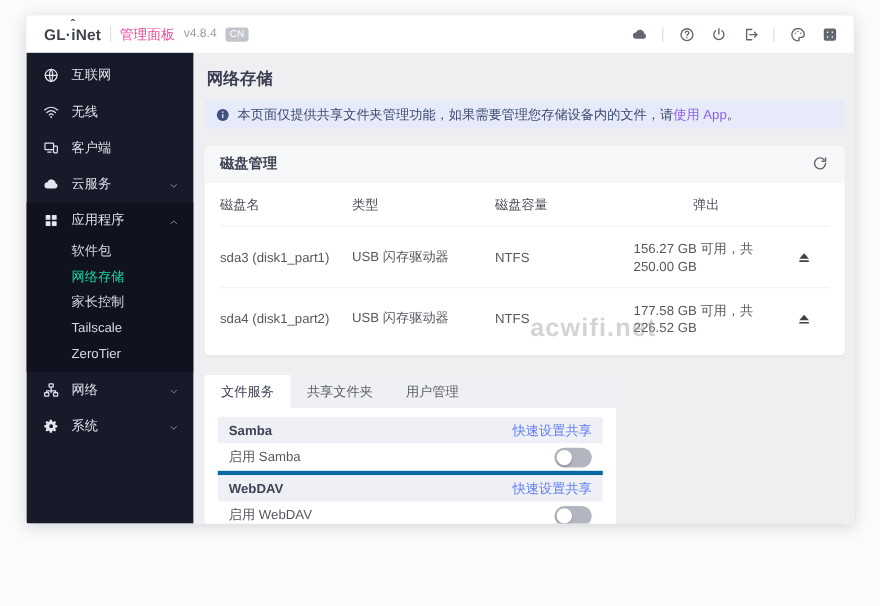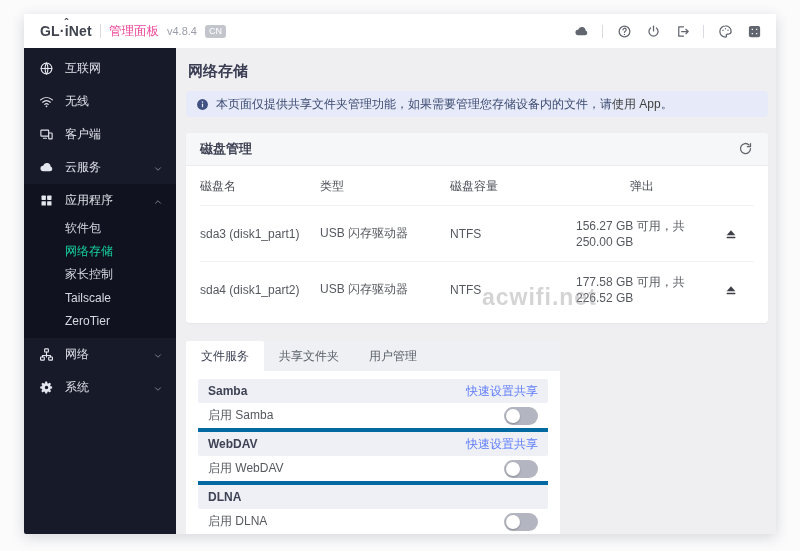--- a/index.html
+++ b/index.html
@@ -1,18 +1,18 @@
 <!DOCTYPE html>
 <html><head>
 <meta charset="utf-8">
 <style>
   * { margin:0; padding:0; box-sizing:border-box; }
   html,body { width:800px; height:551px; background:#fff; font-family:"Liberation Sans","DejaVu Sans",sans-serif; }
   .stage { position:relative; width:800px; height:551px; background:#fbfbfc; overflow:hidden; }
-  .window { position:absolute; left:24px; top:14px; width:752px; height:520px; background:#fff; border-radius:2px; box-shadow:0 3px 14px rgba(40,44,63,.18); display:flex; flex-direction:column; overflow:hidden; }
+  .window { position:absolute; left:24px; top:14px; width:752px; height:462px; background:#fff; border-radius:2px; box-shadow:0 3px 14px rgba(40,44,63,.18); display:flex; flex-direction:column; overflow:hidden; }
 
   
   .topbar { height:34px; background:#fff; display:flex; align-items:center; justify-content:space-between; padding:0 14px 0 16px; flex:0 0 auto; }
   .brandbox { display:flex; align-items:center; gap:8px; }
   .brand { position:relative; font-size:14px; font-weight:bold; color:#3f434e; letter-spacing:.2px; }
   .brand::after { content:"ˆ"; position:absolute; top:-7px; left:47%; font-size:11px; color:#3f434e; }
   .vline { width:1px; height:14px; background:#d9dbe0; }
   .apptitle { font-size:12.5px; color:#ec4899; }
   .version { font-size:11px; color:#9a9da8; }
   .cnbadge { font-size:9px; color:#fff; background:#c2c5cc; border-radius:3px; padding:1px 4px; line-height:11px; }
@@ -34,21 +34,21 @@
   .chev svg { width:10px; height:10px; stroke:#8a8fa3; fill:none; stroke-width:2; stroke-linecap:round; stroke-linejoin:round; }
   .subblock { background:#10131f; padding-bottom:6px; }
   .sub-item { height:23px; display:flex; align-items:center; padding-left:41px; font-size:12px; color:#d6d9e2; cursor:pointer; }
   .sub-item.active { color:#17d3a2; }
 
   .main { flex:1; background:#efeff1; position:relative; padding:10px 8px 0 10px; min-width:0; }
   .pagetitle { font-size:15px; font-weight:bold; color:#3b3e52; margin:4px 0 10px 2px; }
 
   .banner { height:26px; background:#e7ebf9; border-radius:4px; display:flex; align-items:center; padding:0 10px; font-size:12px; color:#3c4a72; gap:7px; }
   .banner svg { width:13px; height:13px; flex:0 0 auto; }
-  .banner a { color:#404040; text-decoration:none; cursor:pointer; }
+  .banner a { color:#8b5cf6; text-decoration:none; cursor:pointer; }
 
   
   .card { background:#fff; border-radius:4px; box-shadow:0 1px 2px rgba(0,0,0,.04); }
   .diskcard { margin-top:16px; }
   .cardhead { background:#f6f7f9; border-bottom:1px solid #ececf0; border-radius:4px 4px 0 0; padding:7px 14px; display:flex; align-items:center; justify-content:space-between; }
   .cardhead .ctitle { font-size:13px; font-weight:bold; color:#3f4354; }
   .refresh { width:16px; height:16px; cursor:pointer; }
   .refresh svg { width:15px; height:15px; stroke:#5f6368; fill:none; stroke-width:2; stroke-linecap:round; stroke-linejoin:round; }
   .dtable { padding:0 14px 6px; }
   .drow { display:grid; grid-template-columns:120px 130px 126px 1fr 46px; align-items:center; font-size:12px; }

